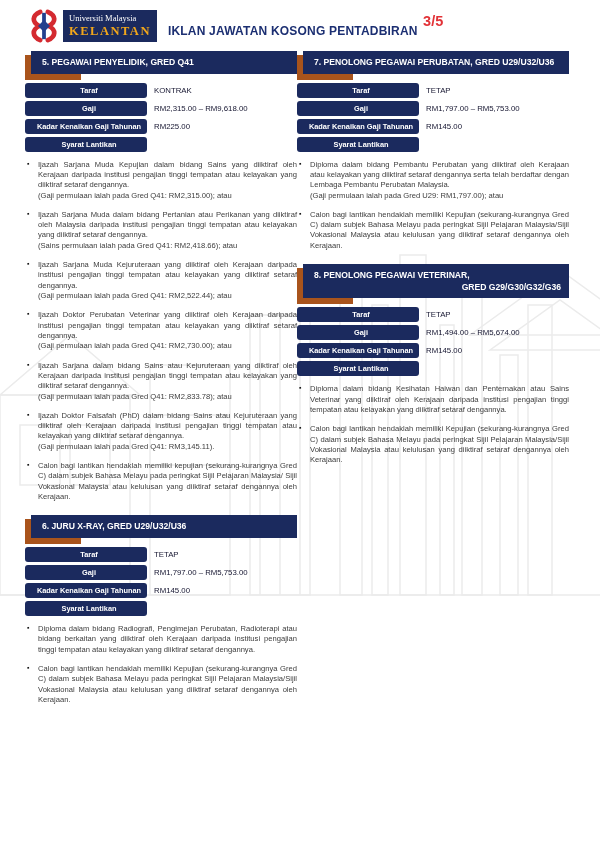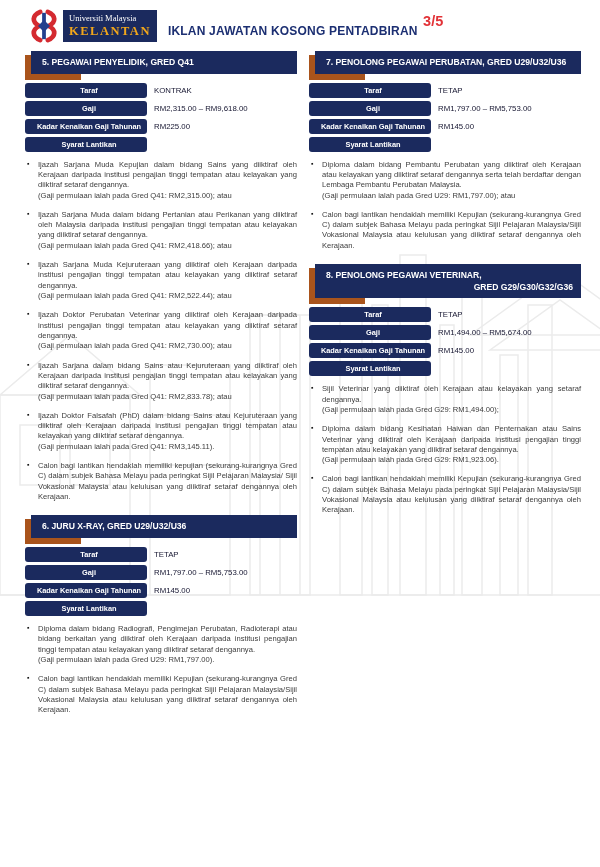--- a/index.html
+++ b/index.html
@@ -16,21 +16,21 @@
   .logo-box{background:var(--navy);padding:3px 6px 3px 6px;min-width:80px;}
   .logo-l1{font-family:"Liberation Serif",serif;color:#fff;font-size:8.5px;white-space:nowrap;}
   .logo-l2{font-family:"Liberation Serif",serif;color:var(--gold);font-size:12.5px;font-weight:bold;
            letter-spacing:1.5px;margin-top:1px;}
   .title-wrap{margin-left:11px;white-space:nowrap;margin-top:6px;}
   .main-title{display:inline;color:var(--title-navy);font-weight:bold;font-size:12px;letter-spacing:.2px;}
   .page-num{display:inline;color:var(--red);font-weight:bold;font-size:14.5px;vertical-align:9px;margin-left:1px;}
   
   .wm{position:absolute;left:0;top:215px;width:600px;height:390px;z-index:0;pointer-events:none;}
   
-  .columns{position:relative;z-index:1;display:flex;gap:12px;padding:6px 22px 0 25px;}
+  .columns{position:relative;z-index:1;display:flex;padding:6px 22px 0 25px;}
   .col{width:272px;flex:0 0 272px;}
   
   .sec{margin-bottom:13px;}
   .sec-head-wrap{position:relative;margin-bottom:9px;}
   .sec-accent{position:absolute;left:0;top:4px;bottom:-6px;width:56px;background:var(--accent);}
   .sec-head{position:relative;background:var(--navy);color:#fff;font-weight:bold;font-size:8.6px;
             padding:6px 8px 5px 11px;margin-left:6px;line-height:1.35;}
   .title-indent{padding-left:10px;text-align:right;}
   .row{display:flex;align-items:center;margin-bottom:3px;}
   .pill{width:122px;flex:0 0 122px;box-sizing:border-box;background:var(--navy);color:#fff;
@@ -117,21 +117,21 @@
     <div class="row row-syarat">
       <div class="pill pill-syarat">Syarat Lantikan</div>
     </div>
     <ul class="bullets">
             <li>
               <div class="b-text">Ijazah Sarjana Muda Kepujian dalam bidang Sains yang diiktiraf oleh Kerajaan daripada institusi pengajian tinggi tempatan atau kelayakan yang diiktiraf setaraf dengannya.</div>
               <div class="b-note">(Gaji permulaan ialah pada Gred Q41: RM2,315.00); atau</div>
             </li>
             <li>
               <div class="b-text">Ijazah Sarjana Muda dalam bidang Pertanian atau Perikanan yang diiktiraf oleh Malaysia daripada institusi pengajian tinggi tempatan atau kelayakan yang diiktiraf setaraf dengannya.</div>
-              <div class="b-note">(Gaji permulaan ialah pada Gred Q41: RM2,418.66); atau</div>
+              <div class="b-note">(Sains permulaan ialah pada Gred Q41: RM2,418.66); atau</div>
             </li>
             <li>
               <div class="b-text">Ijazah Sarjana Muda Kejuruteraan yang diiktiraf oleh Kerajaan daripada institusi pengajian tinggi tempatan atau kelayakan yang diiktiraf setaraf dengannya.</div>
               <div class="b-note">(Gaji permulaan ialah pada Gred Q41: RM2,522.44); atau</div>
             </li>
             <li>
               <div class="b-text">Ijazah Doktor Perubatan Veterinar yang diiktiraf oleh Kerajaan daripada institusi pengajian tinggi tempatan atau kelayakan yang diiktiraf setaraf dengannya.</div>
               <div class="b-note">(Gaji permulaan ialah pada Gred Q41: RM2,730.00); atau</div>
             </li>
             <li>
@@ -166,21 +166,20 @@
     <div class="row">
       <div class="pill pill-kadar">Kadar Kenaikan Gaji Tahunan</div>
       <div class="val v-kadar">RM145.00</div>
     </div>
     <div class="row row-syarat">
       <div class="pill pill-syarat">Syarat Lantikan</div>
     </div>
     <ul class="bullets">
             <li>
               <div class="b-text">Diploma dalam bidang Radiografi, Pengimejan Perubatan, Radioterapi atau bidang berkaitan yang diiktiraf oleh Kerajaan daripada institusi pengajian tinggi tempatan atau kelayakan yang diiktiraf setaraf dengannya.</div>
-              <div class="b-note">(Gaji permulaan ialah pada Gred U29: RM1,797.00).</div>
             </li>
             <li>
               <div class="b-text">Calon bagi lantikan hendaklah memiliki Kepujian (sekurang-kurangnya Gred C) dalam subjek Bahasa Melayu pada peringkat Sijil Pelajaran Malaysia/Sijil Vokasional Malaysia atau kelulusan yang diiktiraf setaraf dengannya oleh Kerajaan.</div>
             </li>
           </ul>
   </div>
 </div>
     <div class="col" id="col-right">
   <div class="sec">
     <div class="sec-head-wrap">
@@ -233,26 +232,21 @@
     </div>
     <div class="row">
       <div class="pill pill-kadar">Kadar Kenaikan Gaji Tahunan</div>
       <div class="val v-kadar">RM145.00</div>
     </div>
     <div class="row row-syarat">
       <div class="pill pill-syarat">Syarat Lantikan</div>
     </div>
     <ul class="bullets">
             <li>
-              <div class="b-text">Sijil Veterinar yang diiktiraf oleh Kerajaan atau kelayakan yang setaraf dengannya.</div>
-              <div class="b-note">(Gaji permulaan ialah pada Gred G29: RM1,494.00);</div>
-            </li>
-            <li>
               <div class="b-text">Diploma dalam bidang Kesihatan Haiwan dan Penternakan atau Sains Veterinar yang diiktiraf oleh Kerajaan daripada institusi pengajian tinggi tempatan atau kelayakan yang diiktiraf setaraf dengannya.</div>
-              <div class="b-note">(Gaji permulaan ialah pada Gred G29: RM1,923.06).</div>
             </li>
             <li>
               <div class="b-text">Calon bagi lantikan hendaklah memiliki Kepujian (sekurang-kurangnya Gred C) dalam subjek Bahasa Melayu pada peringkat Sijil Pelajaran Malaysia/Sijil Vokasional Malaysia atau kelulusan yang diiktiraf setaraf dengannya oleh Kerajaan.</div>
             </li>
           </ul>
   </div>
 </div>
   </div>
 
 </div>

